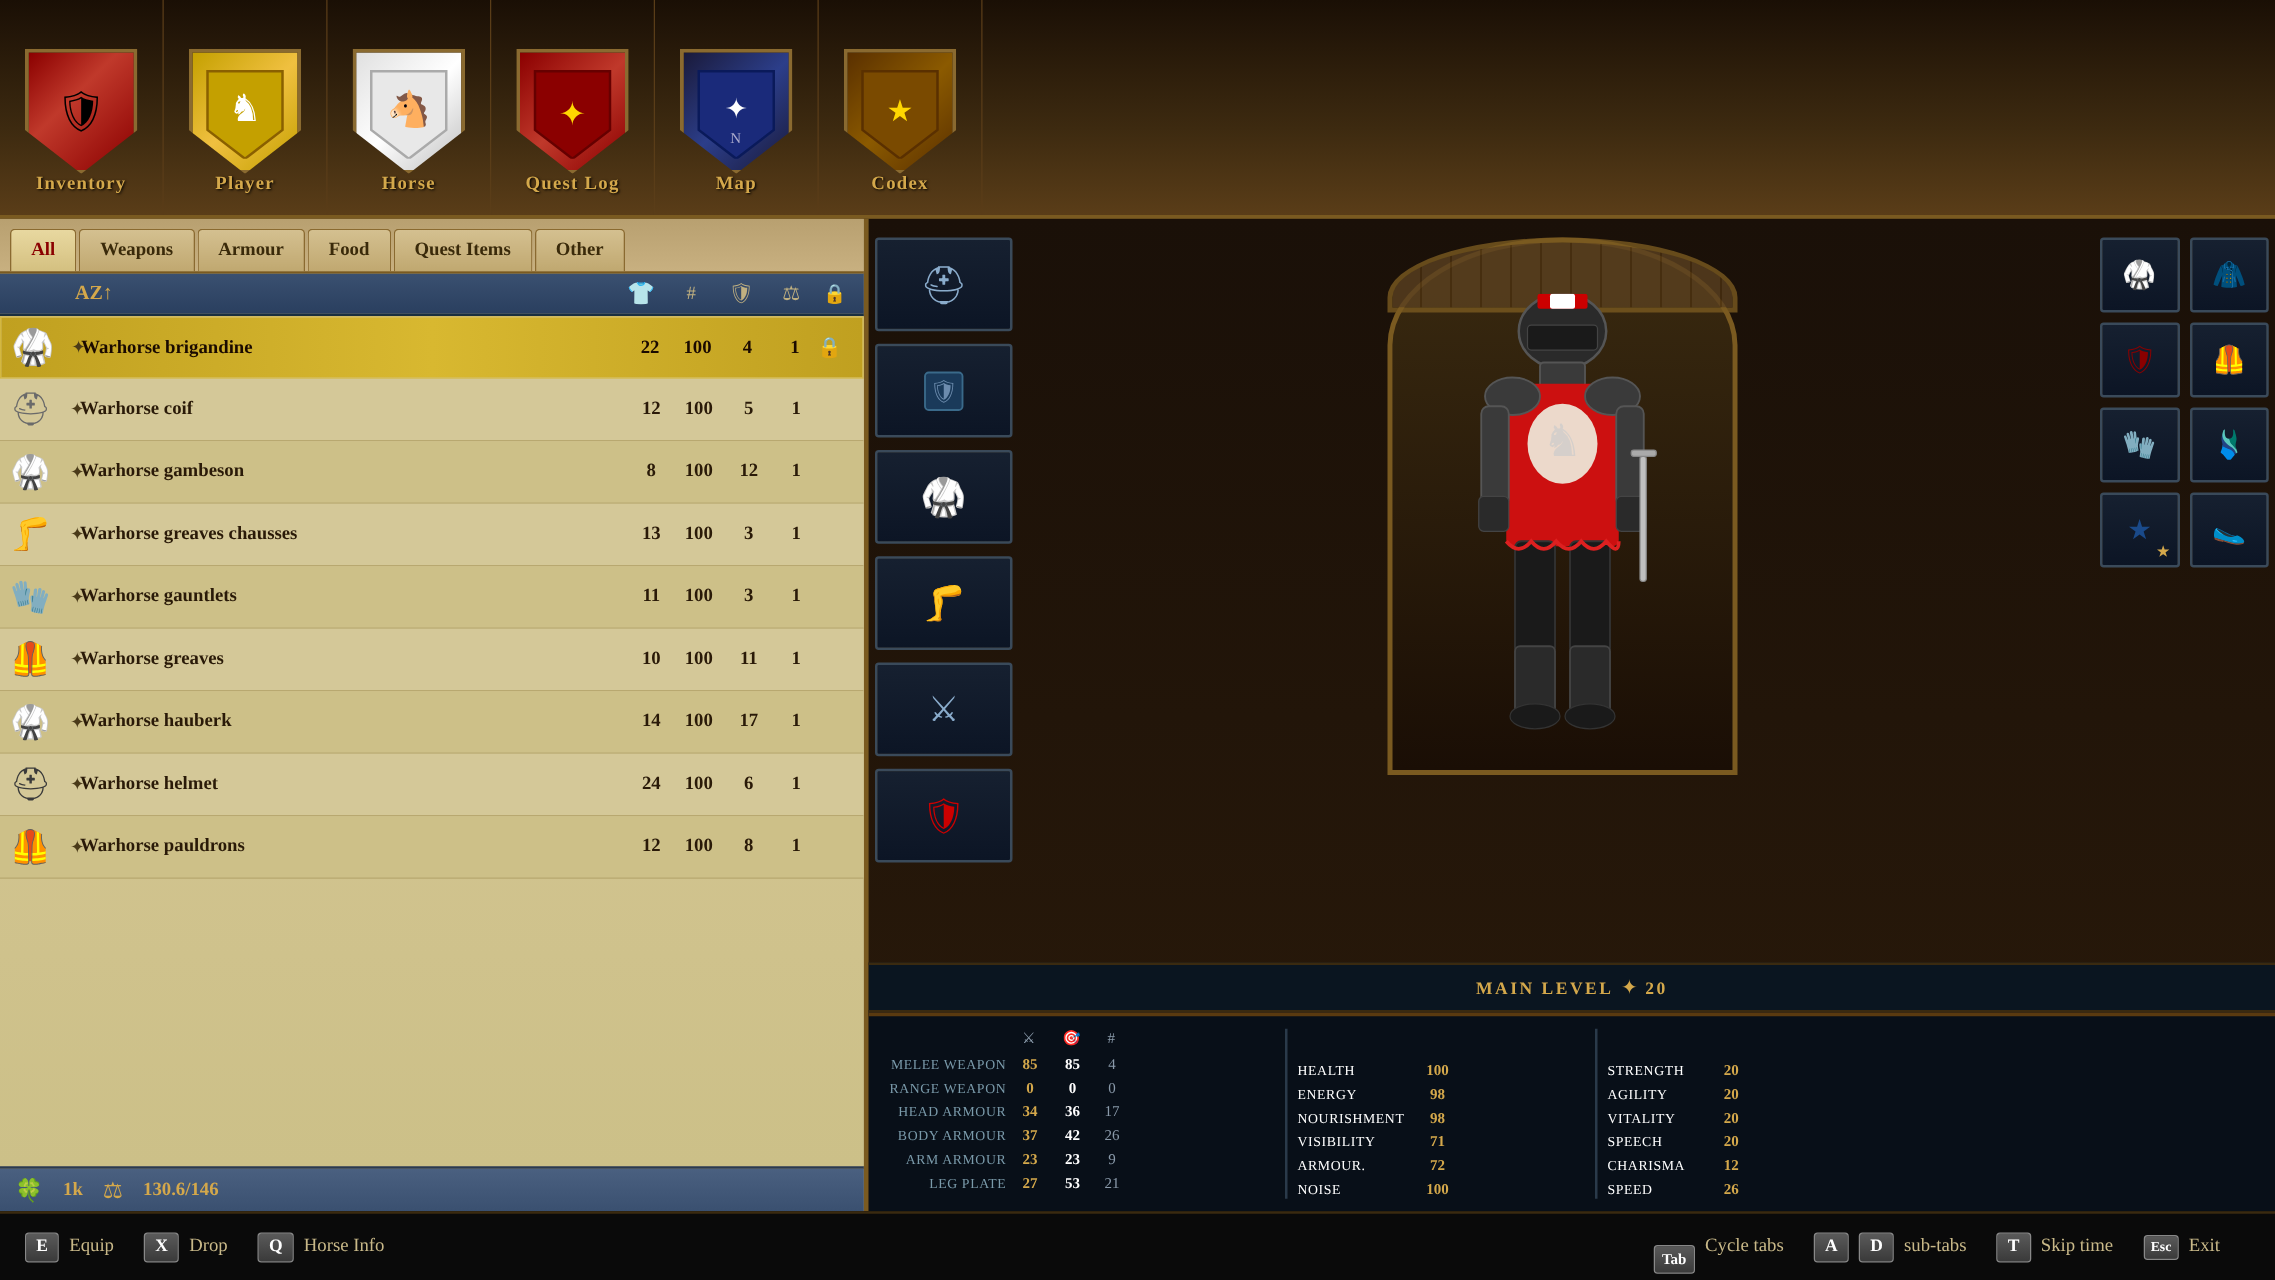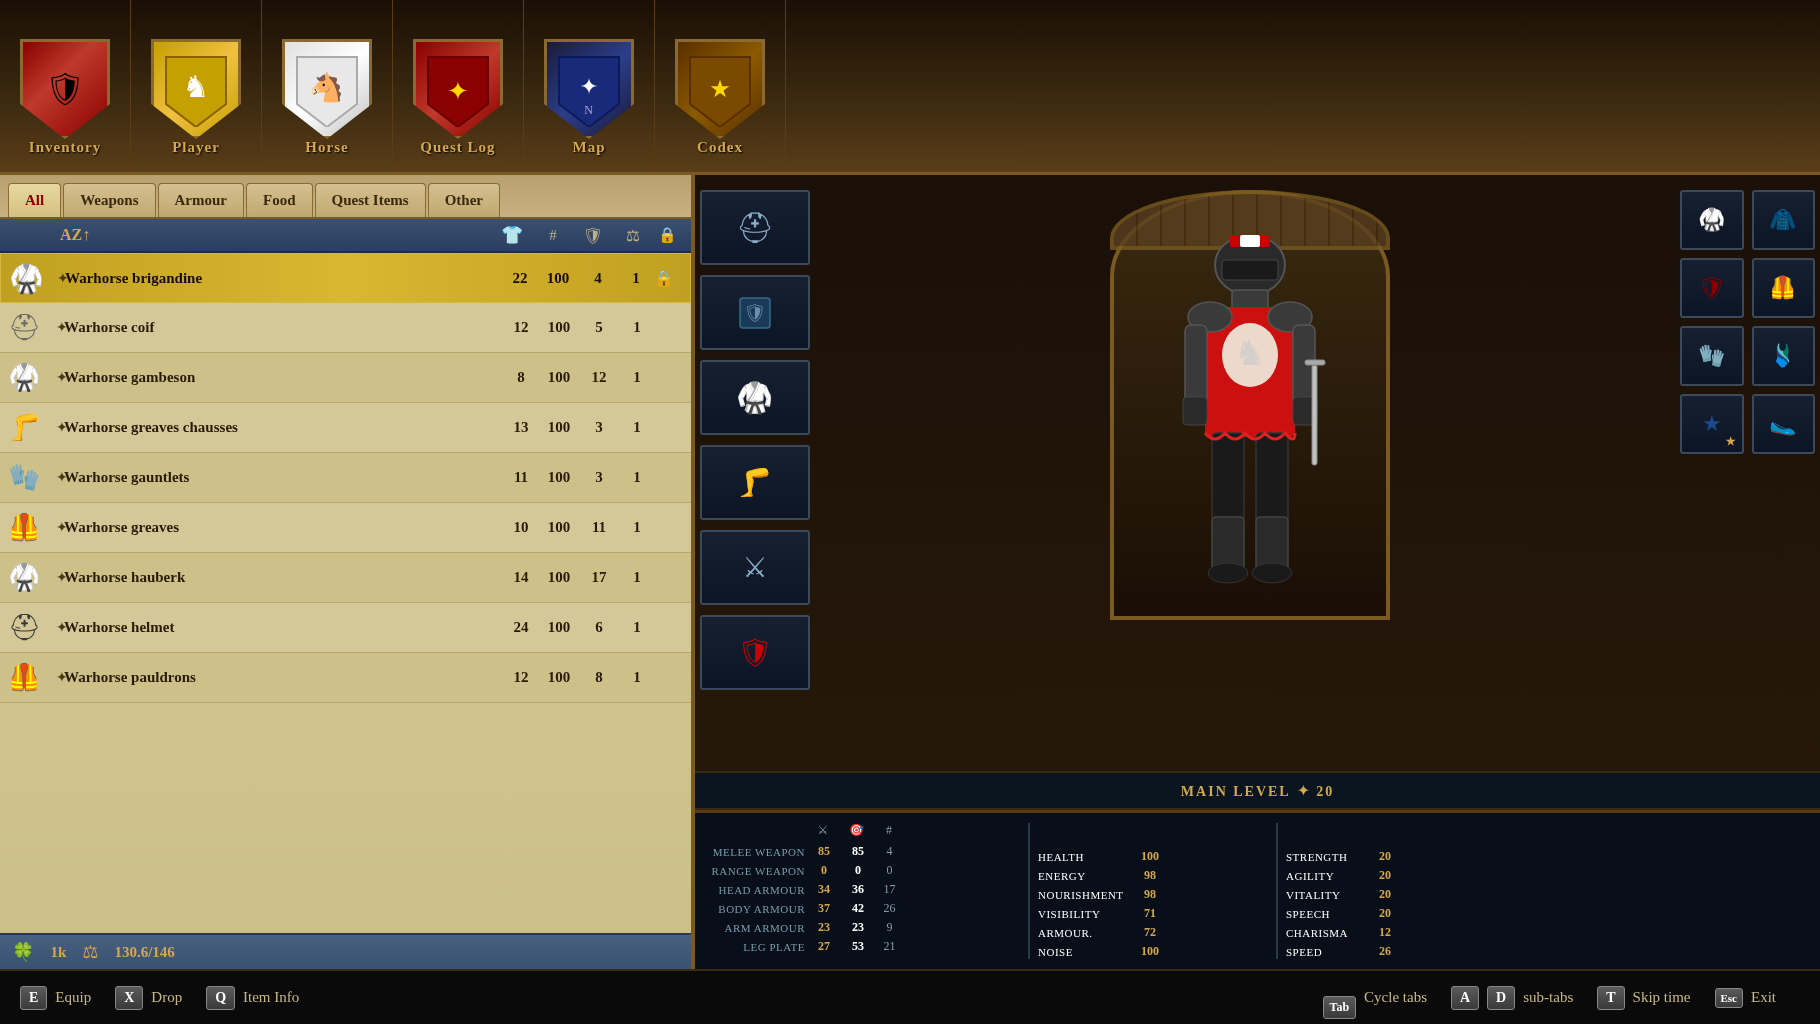--- a/index.html
+++ b/index.html
@@ -848,21 +848,21 @@
   <div class="hotkey-item">
     <span class="hotkey-key">E</span>
     <span class="hotkey-label">Equip</span>
   </div>
   <div class="hotkey-item">
     <span class="hotkey-key">X</span>
     <span class="hotkey-label">Drop</span>
   </div>
   <div class="hotkey-item">
     <span class="hotkey-key">Q</span>
-    <span class="hotkey-label">Item Info</span>
+    <span class="hotkey-label">Horse Info</span>
   </div>
 
   <div class="hotkey-spacer"></div>
 
   <div class="hotkey-item">
     <span class="hotkey-key" style="padding:3px 6px;font-size:12px;margin-top:20px;">Tab</span>
     <span class="hotkey-label">Cycle tabs</span>
   </div>
   <div class="hotkey-item">
     <span class="hotkey-key">A</span>

